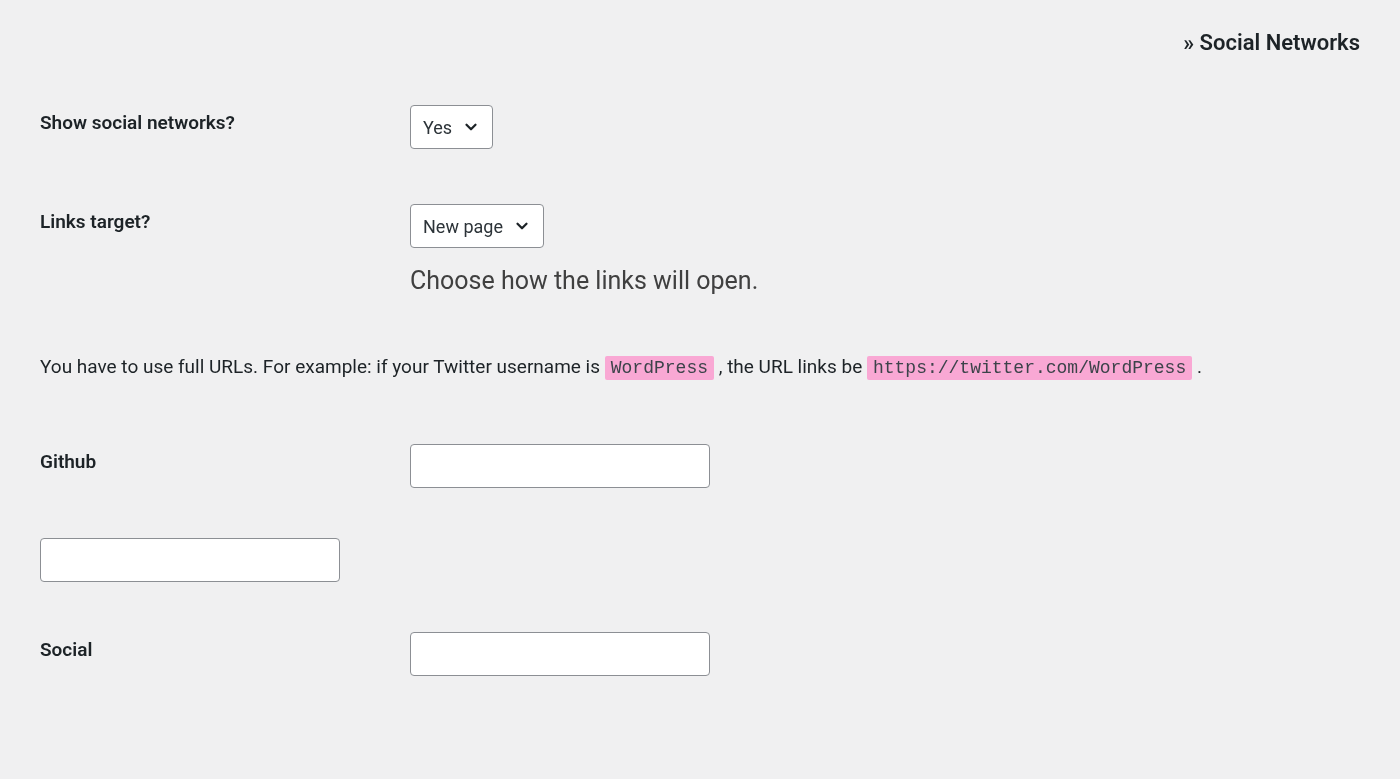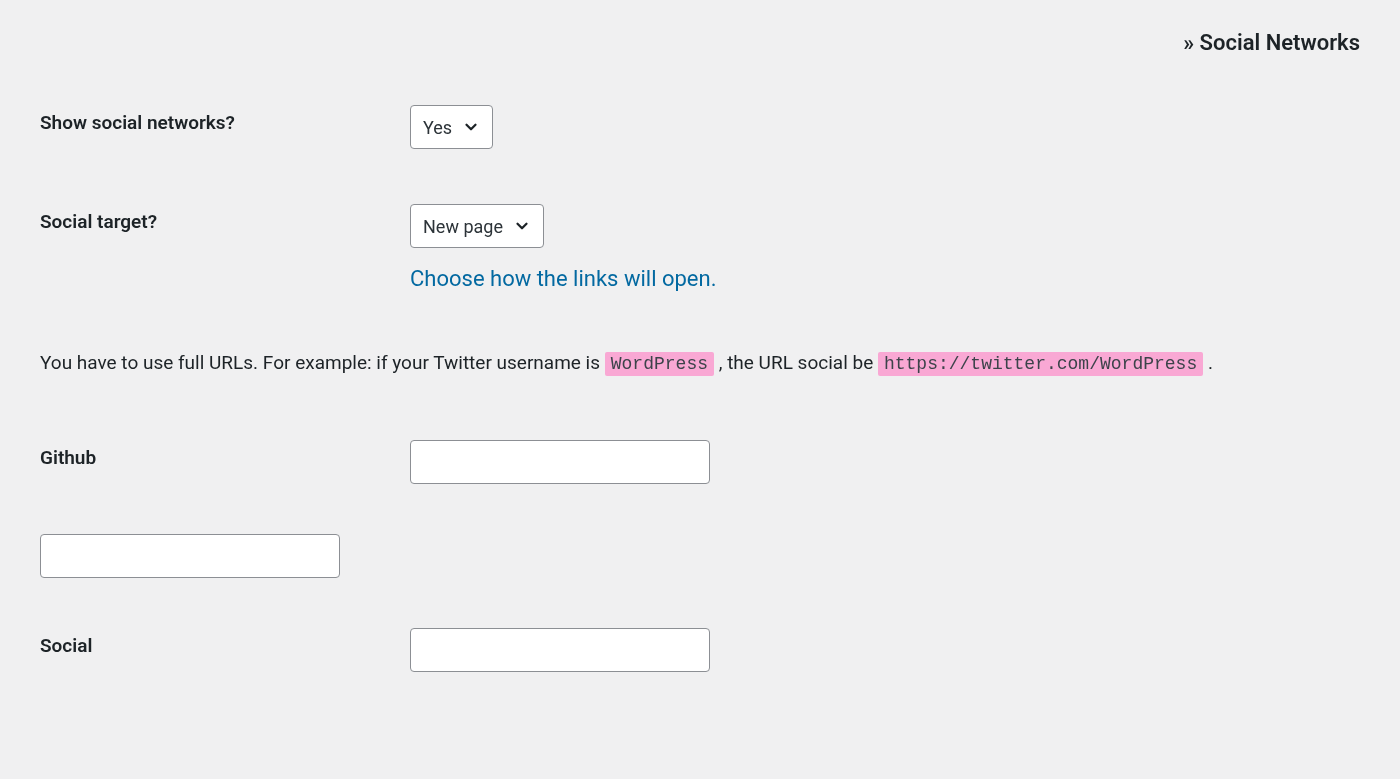--- a/index.html
+++ b/index.html
@@ -55,22 +55,22 @@
       gap: 10px;
     }
     .select-wrap .chevron {
       width: 18px;
       height: 18px;
       display: inline-flex;
       align-items: center;
       justify-content: center;
     }
     .help-text {
-      color: #0369a1;
-      font-size: 22px;
+      color: #404040;
+      font-size: 25px;
       margin-top: 18px;
     }
     .description-block {
       font-size: 19px;
       color: #1d2327;
       line-height: 1.8;
       margin-bottom: 60px;
     }
     .description-block code {
       background: #f9a8d4;
@@ -107,38 +107,38 @@
       <span class="chevron">
         <svg viewBox="0 0 24 24" width="18" height="18" fill="none" stroke="#1d2327" stroke-width="3" stroke-linecap="round" stroke-linejoin="round">
             <polyline points="6 9 12 15 18 9"></polyline>
           </svg>
       </span>
     </div>
   </div>
 </div>
 
 <div class="form-row">
-  <div class="form-label">Social target?</div>
+  <div class="form-label">Links target?</div>
   <div class="form-control">
     <div class="select-wrap">
       <span>New page</span>
       <span class="chevron">
         <svg viewBox="0 0 24 24" width="18" height="18" fill="none" stroke="#1d2327" stroke-width="3" stroke-linecap="round" stroke-linejoin="round">
             <polyline points="6 9 12 15 18 9"></polyline>
           </svg>
       </span>
     </div>
     <div class="help-text">Choose how the links will open.</div>
   </div>
 </div>
 
 <p class="description-block">
   <span>You have to use full URLs. For example: if your Twitter username is </span>
   <code>WordPress</code>
-  <span>, the URL social be </span>
+  <span>, the URL links be </span>
   <code>https://twitter.com/WordPress</code>
   <span> .</span>
 </p>
 
 <div class="form-row tight">
   <div class="form-label">Github</div>
   <div class="form-control">
     <input type="text" class="text-input" value="" style="">
   </div>
 </div>

